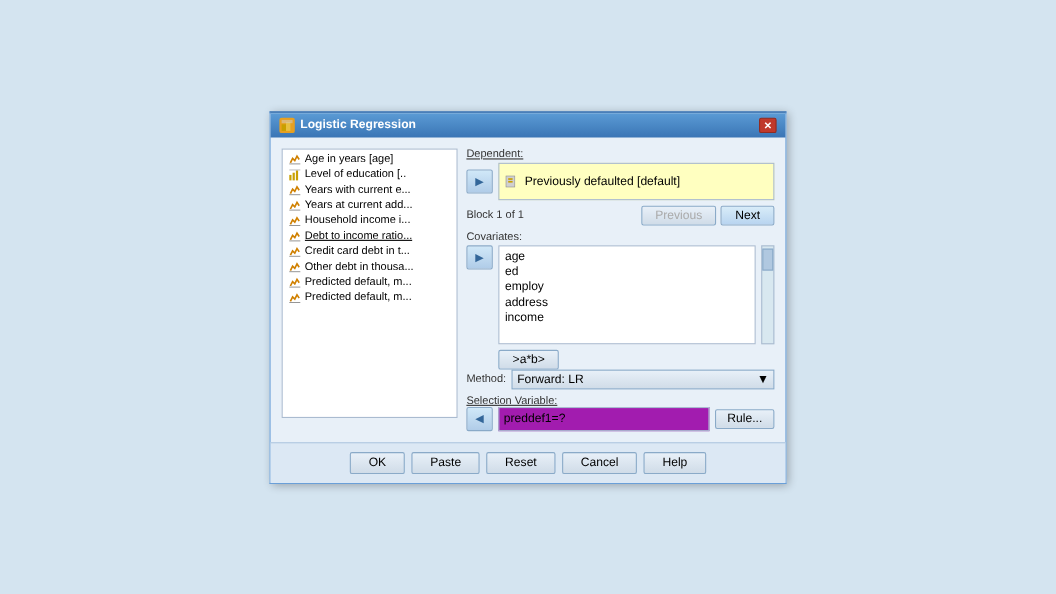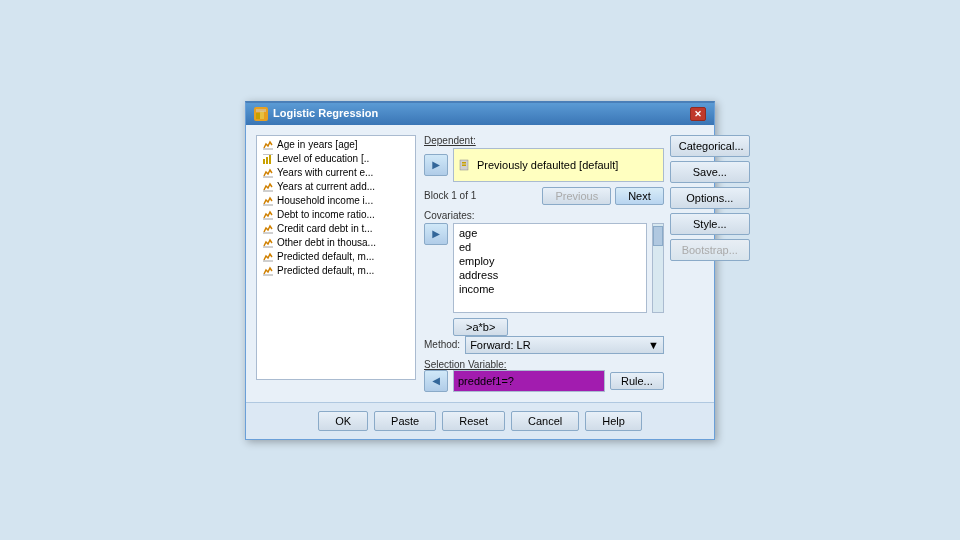--- a/index.html
+++ b/index.html
@@ -382,21 +382,21 @@
       <path d="M2,9 L4,5 L6,7 L8,3 L10,6" stroke="#d08000" stroke-width="1.5" fill="none"></path>
       <line x1="1" y1="10" x2="11" y2="10" stroke="#888" stroke-width="0.8"></line>
     </svg>
             <span style="font-size:10px; overflow:hidden; text-overflow:ellipsis; white-space:nowrap;">Household income i...</span>
           </div>
           <div class="var-item">
             <svg width="12" height="12" viewBox="0 0 12 12">
       <path d="M2,9 L4,5 L6,7 L8,3 L10,6" stroke="#d08000" stroke-width="1.5" fill="none"></path>
       <line x1="1" y1="10" x2="11" y2="10" stroke="#888" stroke-width="0.8"></line>
     </svg>
-            <span style="font-size:10px; overflow:hidden; text-overflow:ellipsis; white-space:nowrap;">Debt to income ratio...</span>
+            <span style="font-size:10px; overflow:hidden; text-overflow:ellipsis; white-space:nowrap;text-decoration:underline;">Debt to income ratio...</span>
           </div>
           <div class="var-item">
             <svg width="12" height="12" viewBox="0 0 12 12">
       <path d="M2,9 L4,5 L6,7 L8,3 L10,6" stroke="#d08000" stroke-width="1.5" fill="none"></path>
       <line x1="1" y1="10" x2="11" y2="10" stroke="#888" stroke-width="0.8"></line>
     </svg>
             <span style="font-size:10px; overflow:hidden; text-overflow:ellipsis; white-space:nowrap;">Credit card debt in t...</span>
           </div>
           <div class="var-item">
             <svg width="12" height="12" viewBox="0 0 12 12">
@@ -480,27 +480,20 @@
           <div>
             <div class="selection-label">Selection Variable:</div>
             <div class="selection-row">
               <div class="arrow-btn">◀</div>
               <input class="selection-field" type="text" value="preddef1=?" style="">
               <button class="rule-btn">Rule...</button>
             </div>
           </div>
         </div>
 
-        <div class="action-buttons">
-          <button class="action-btn">Categorical...</button>
-          <button class="action-btn">Save...</button>
-          <button class="action-btn">Options...</button>
-          <button class="action-btn">Style...</button>
-          <button class="action-btn disabled">Bootstrap...</button>
-        </div>
       </div>
     </div>
   </div>
 
   <div class="bottom-bar">
     <button class="bottom-btn">OK</button>
     <button class="bottom-btn">Paste</button>
     <button class="bottom-btn">Reset</button>
     <button class="bottom-btn">Cancel</button>
     <button class="bottom-btn">Help</button>

